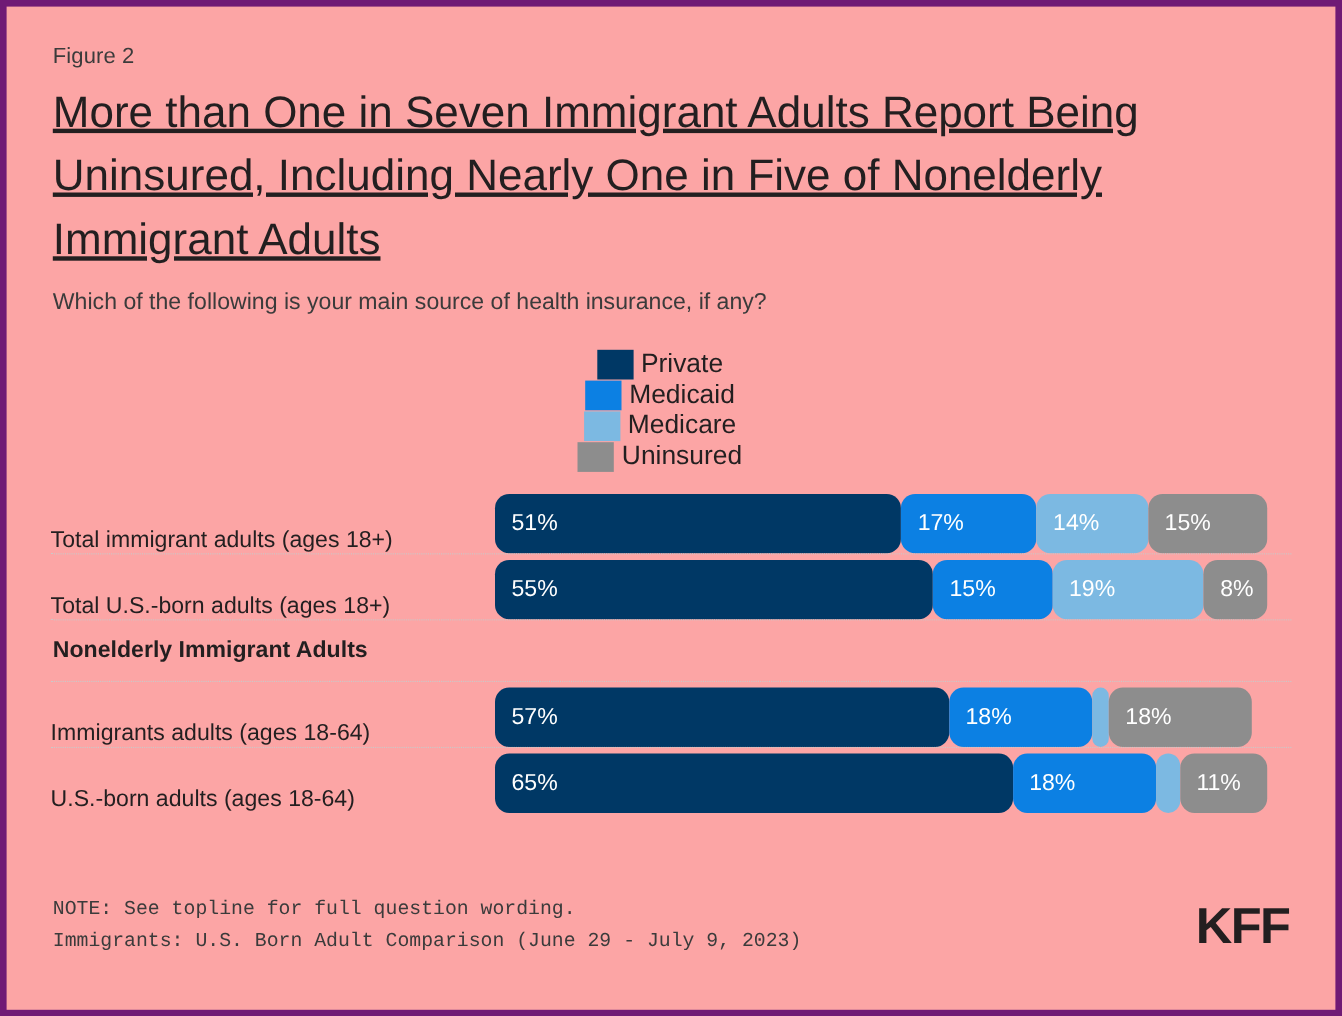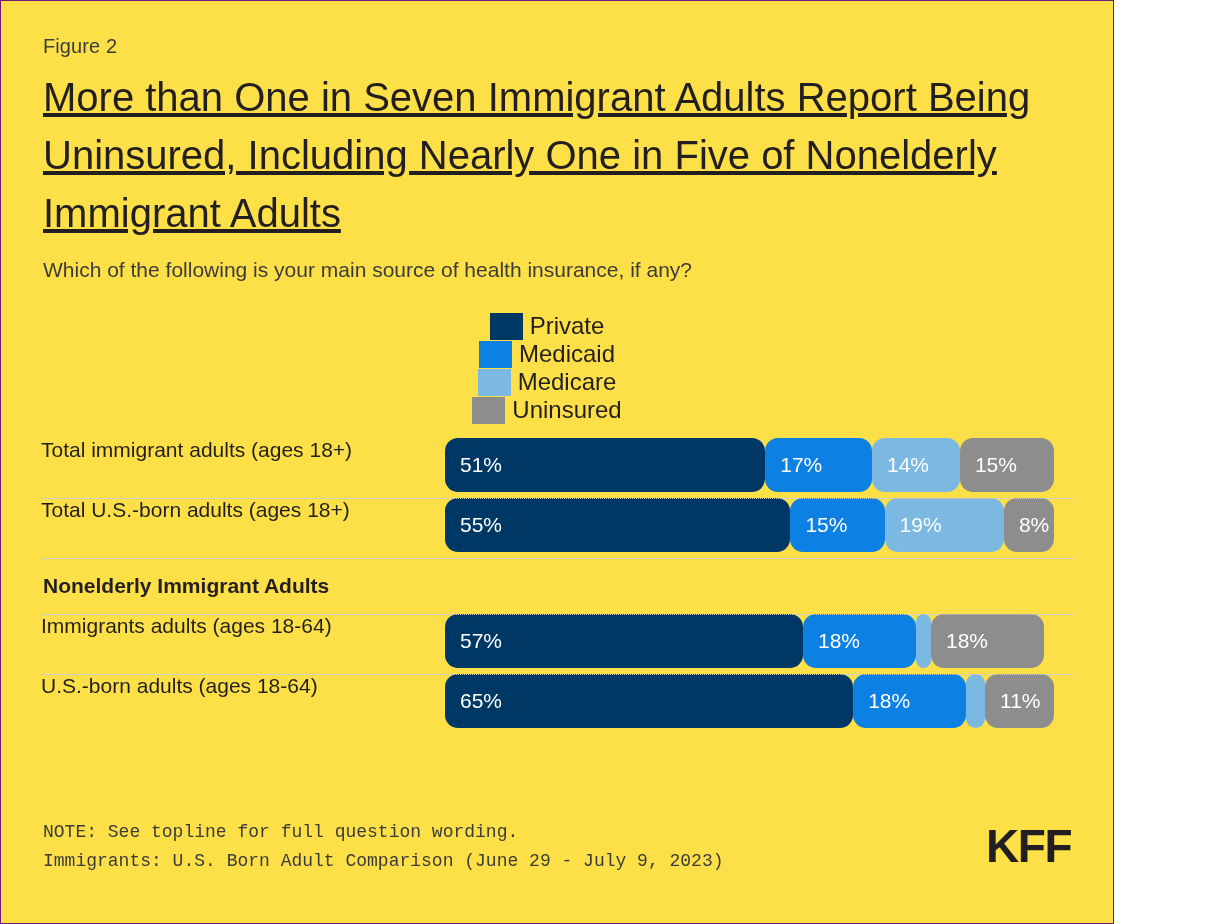--- a/index.html
+++ b/index.html
@@ -10,25 +10,25 @@
     width: 1220px;
     height: 924px;
     background: #ffffff;
     font-family: "Liberation Sans", sans-serif;
     color: #231f20;
     -webkit-font-smoothing: antialiased;
   }
   .figure-card {
     position: relative;
     box-sizing: border-box;
-    width: 1114px;
+    width: 1220px;
     height: 924px;
     padding: 34px 40px 0 40px;
-    border: 1px solid #701a75;
-    background: #fde047;
+    border: 6px solid #701a75;
+    background: #fca5a5;
   }
   .fig-label {
     font-size: 20px;
     color: #3b3b3b;
     margin: 0 0 10px 2px;
     letter-spacing: 0.1px;
   }
   .fig-title {
     font-size: 40px;
     line-height: 1.45;
@@ -65,21 +65,21 @@
   .legend-label {
     font-size: 24px;
     color: #231f20;
   }
   
   .chart {
     margin-top: 10px;
   }
   .row {
     display: flex;
-    align-items: flex-start;
+    align-items: flex-end;
     height: 60px;
     position: relative;
   }
   .row + .row::before,
   .group-head + .row::before {
     content: "";
     position: absolute;
     left: 0;
     right: 0;
     top: 0;

